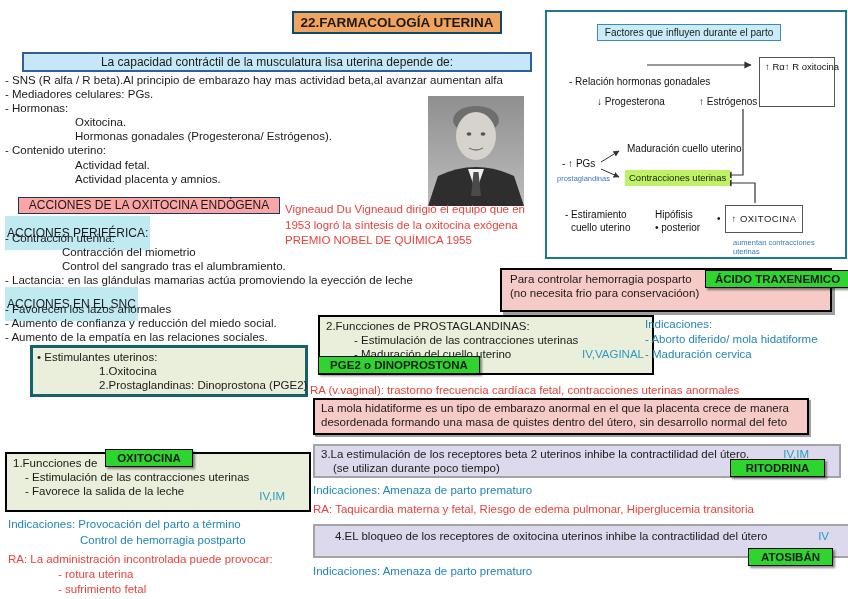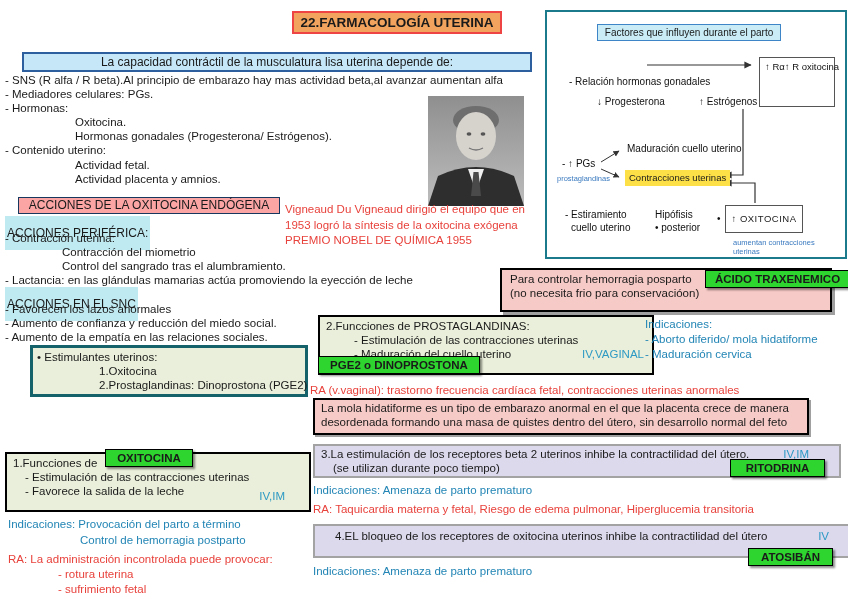--- a/index.html
+++ b/index.html
@@ -3,35 +3,35 @@
 <meta charset="utf-8">
 <style>
   html,body{margin:0;padding:0;background:#ffffff;}
   #page{position:relative;width:848px;height:599px;background:#ffffff;overflow:hidden;
         font-family:"Liberation Sans",sans-serif;color:#1a1a1a;}
   .abs{position:absolute;}
   .t{font-size:11.5px;line-height:14.1px;white-space:nowrap;color:#1a1a1a;}
   .blue{color:#2285b5;}
   .red{color:#e8423c;}
   .hl{background:#bfeaf2;display:inline-block;padding:10px 2px;}
-  .titlebox{background:#f2a45e;border:2px solid #ef4444;font-weight:bold;font-size:13.5px;
+  .titlebox{background:#f2a45e;border:2px solid #0c4a6e;font-weight:bold;font-size:13.5px;
             text-align:center;line-height:19px;}
   .bluehdr{background:#c5e7f8;border:2px solid #2d5f9e;text-align:center;font-size:12px;line-height:16px;}
   .accbox{background:#fca5a5;border:1.5px solid #17375e;text-align:center;font-size:12px;line-height:15px;}
   .greenlabel{background:#2ed52e;border:1.5px solid #000;font-weight:bold;font-size:11.5px;
               text-align:center;box-shadow:2px 2px 2px rgba(0,0,0,.45);white-space:nowrap;
               padding:1px 4px;line-height:14px;}
   .greenbox{background:#e9efda;border:2px solid #000;}
   .lavbox{background:#dcd9ed;border:2px solid #a3a3a3;}
   .pinkbox{background:#f6cac6;border:2px solid #000;box-shadow:3px 3px 0 #a0a0a0;}
   .route{color:#2e9ac4;font-size:11.5px;white-space:nowrap;}
   .dgm{font-size:10px;line-height:13px;white-space:nowrap;color:#111;}
   .dgmsmall{font-size:7.5px;line-height:9px;color:#3a7abf;white-space:nowrap;}
   .dgmbox{border:1.2px solid #555;background:#fff;}
-  .graybox{background:#fde047;font-size:9.5px;line-height:12px;padding:2px 4px;white-space:nowrap;}
+  .graybox{background:#bef264;font-size:9.5px;line-height:12px;padding:2px 4px;white-space:nowrap;}
 </style>
 </head>
 <body>
 
 <div id="page">
 
   <div class="abs titlebox" style="left:292px;top:11px;width:206px;height:19px;">22.FARMACOLOGÍA UTERINA</div>
 
   <div class="abs bluehdr" style="left:22px;top:52px;width:506px;height:16px;">La capacidad contráctil de la musculatura lisa uterina depende de:</div>
   <div class="abs" style="left:5px;top:73px;">

